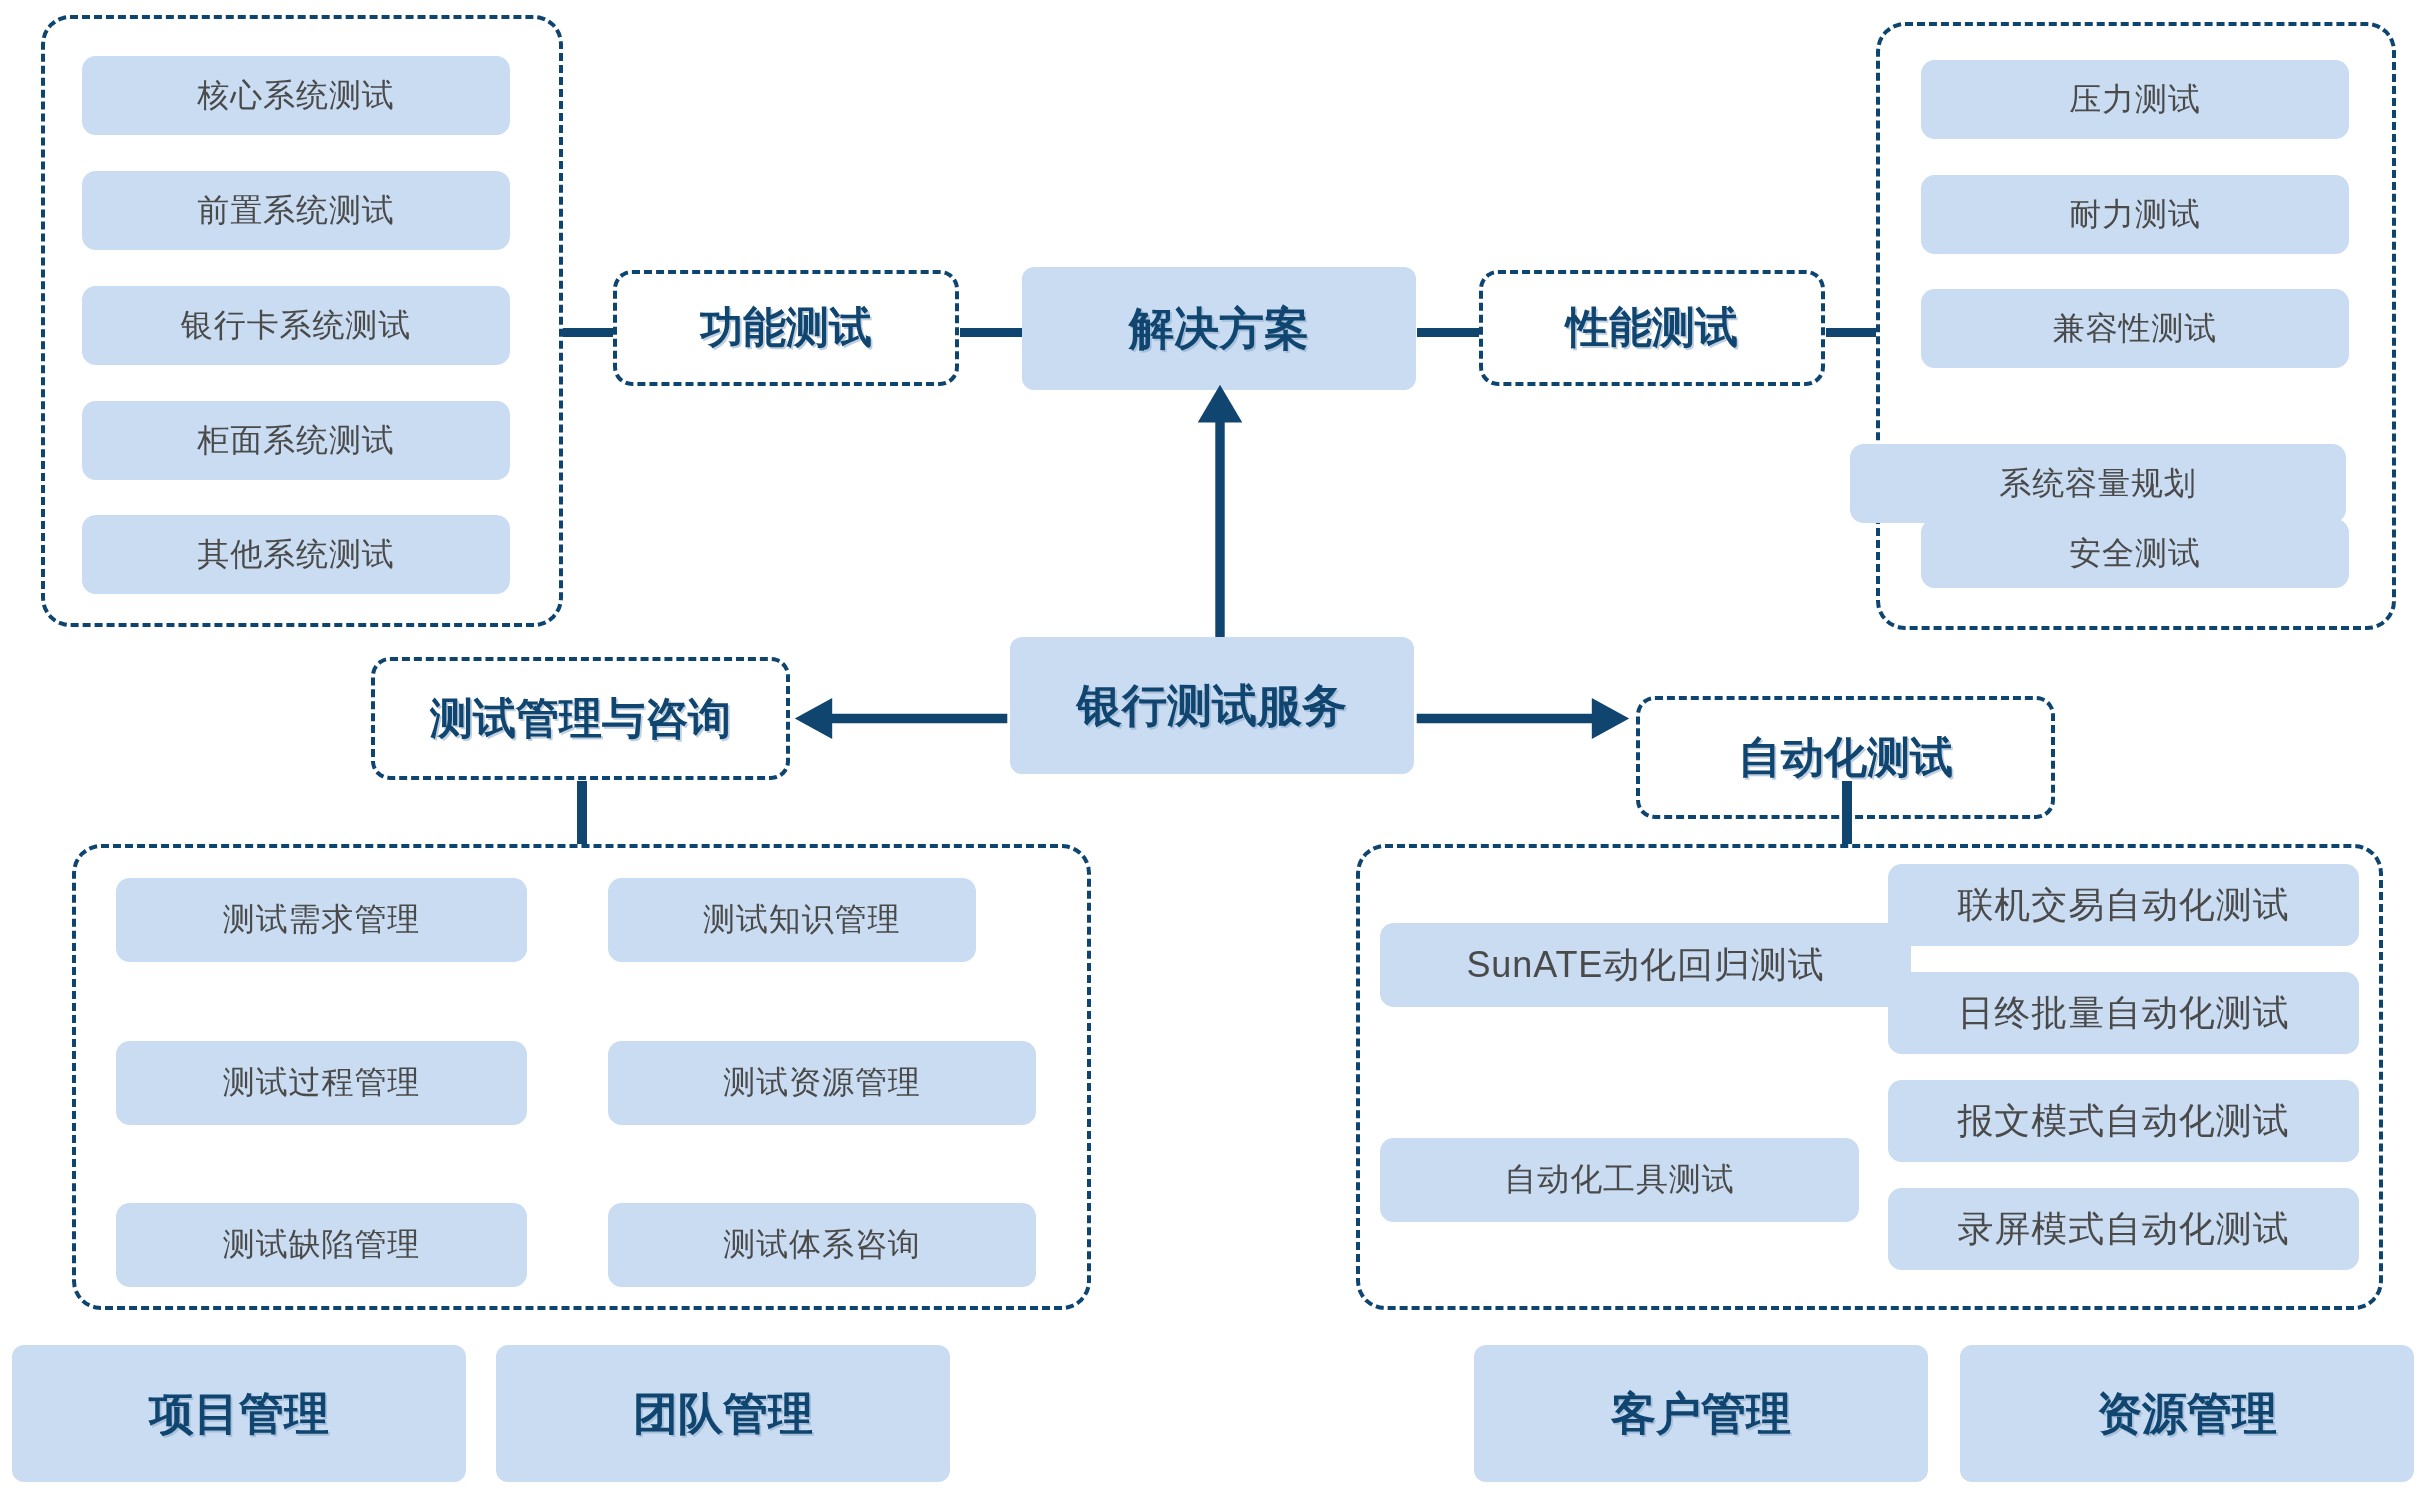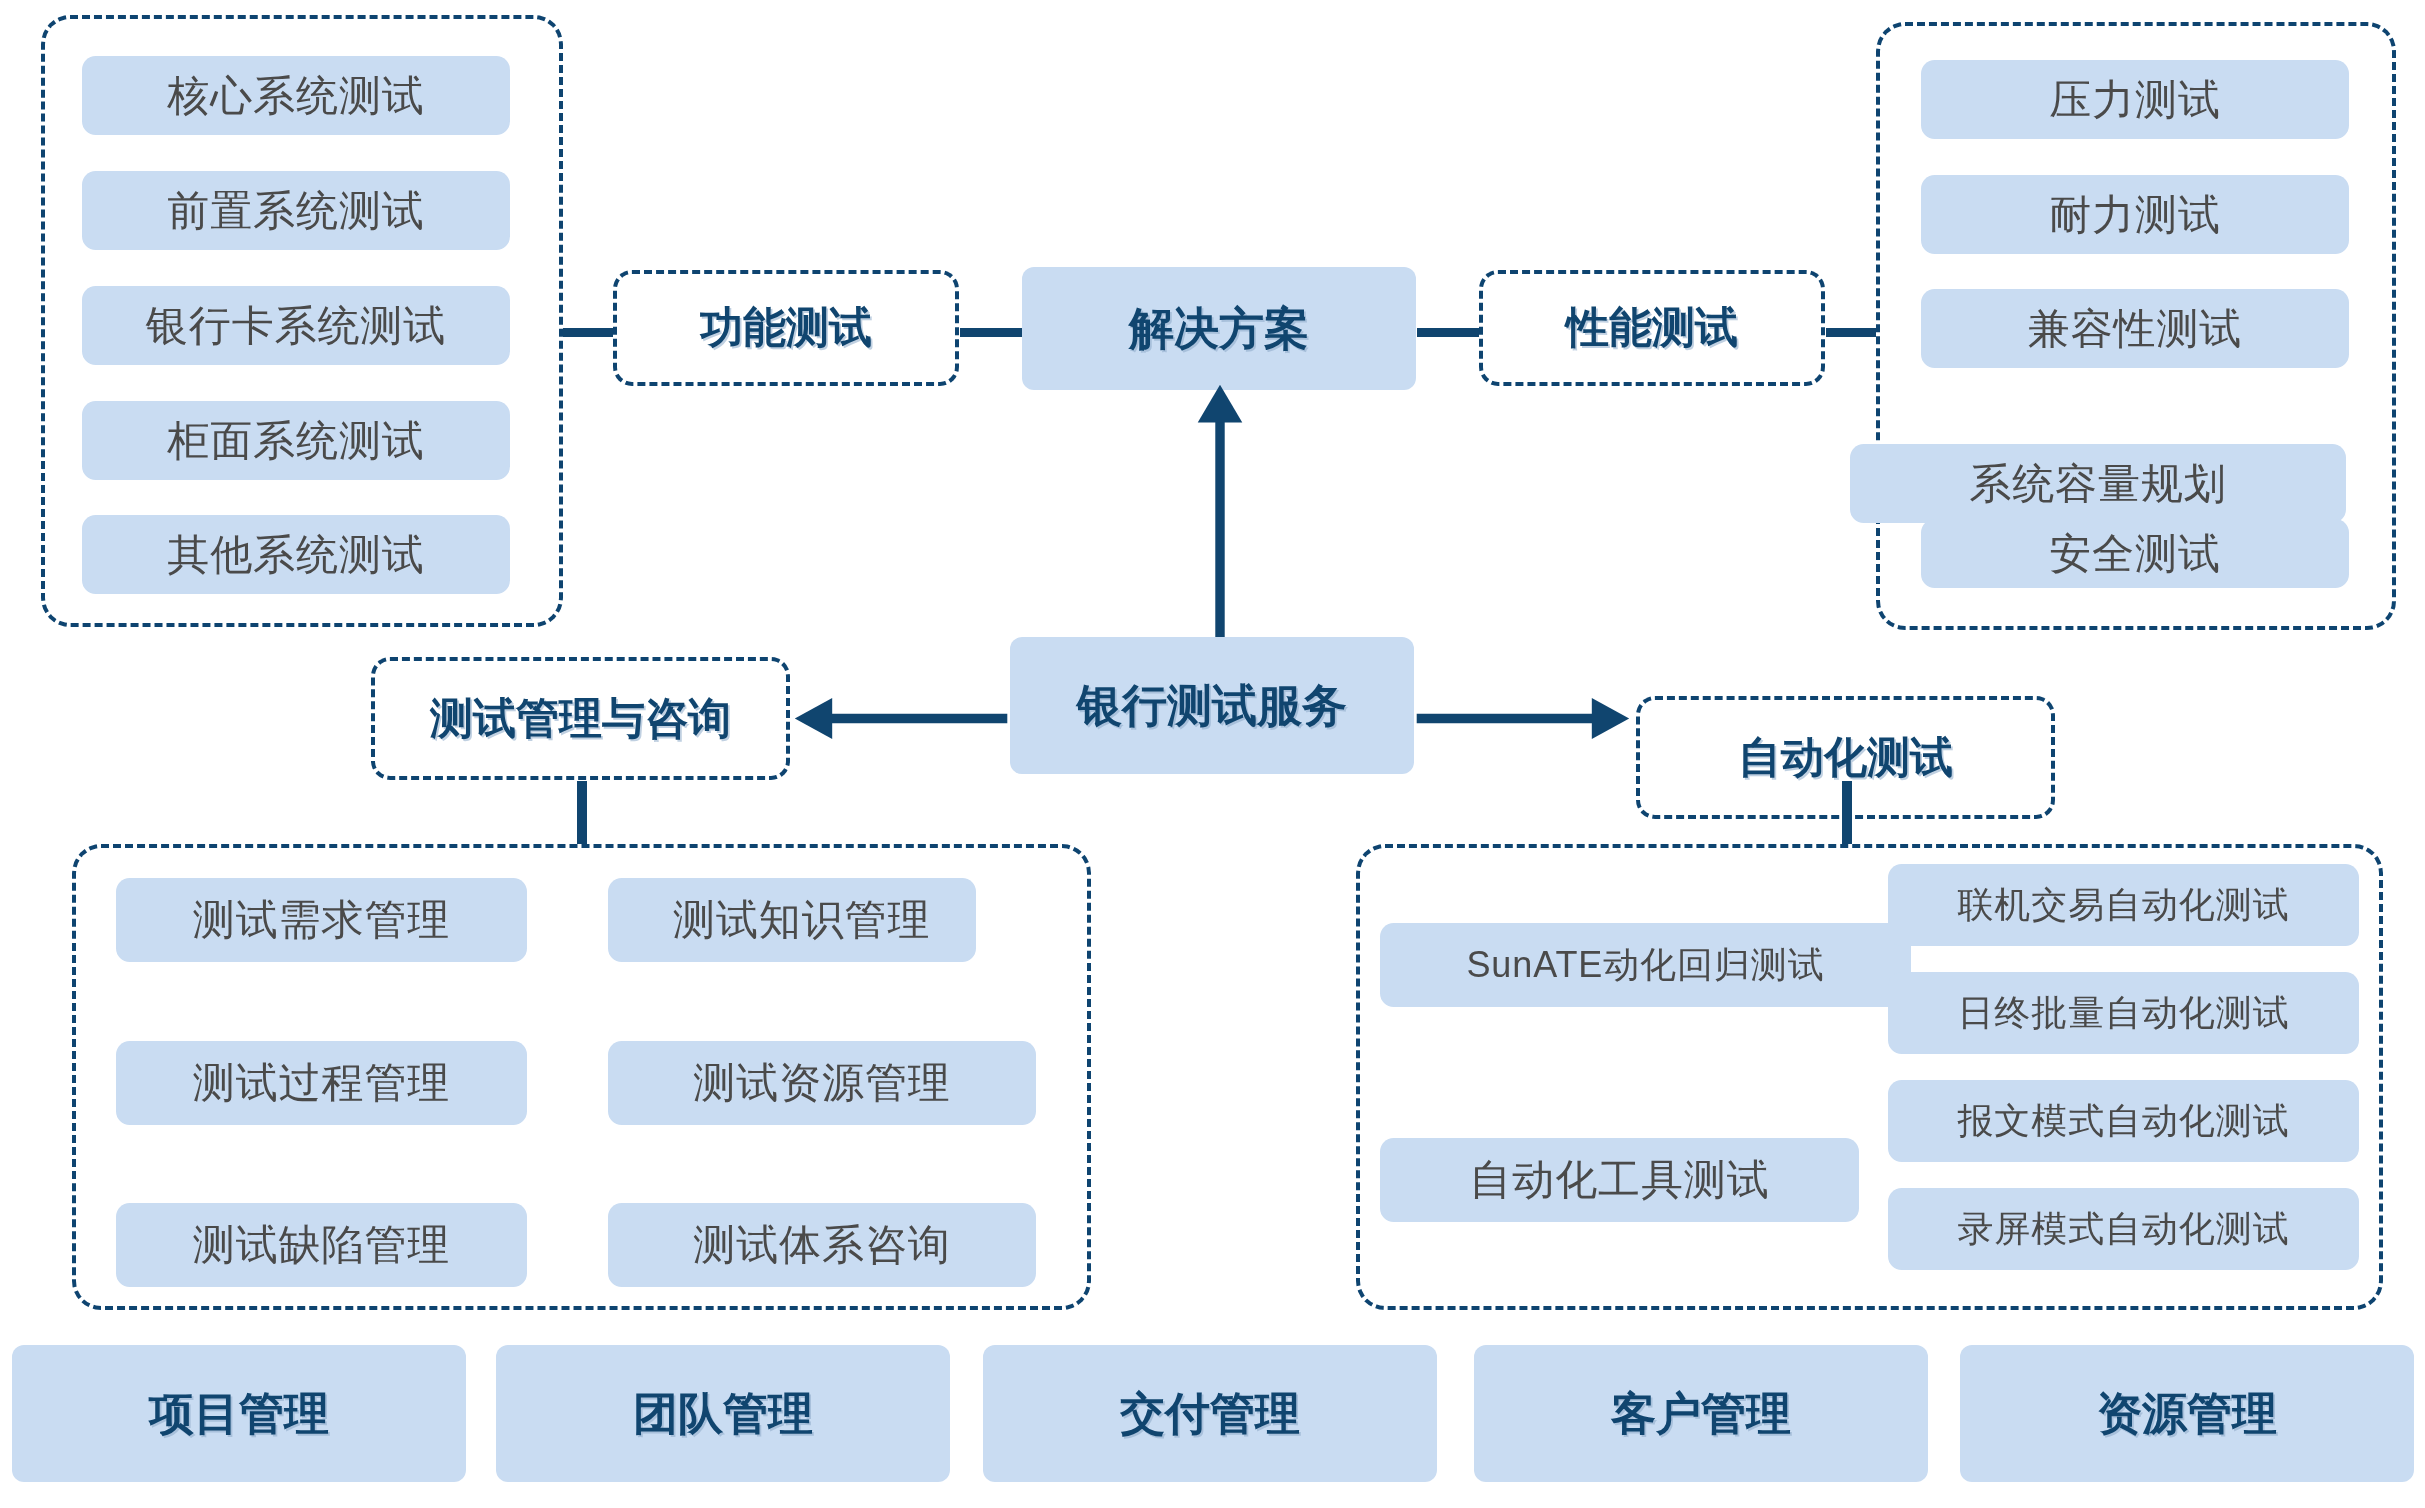--- a/index.html
+++ b/index.html
@@ -20,21 +20,21 @@
 
   
   .pill {
     position: absolute;
     background: #c9dcf2;
     border-radius: 13.7px;
     display: flex;
     align-items: center;
     justify-content: center;
     color: #4a4a4a;
-    font-size: 42px;
+    font-size: 32px;
     font-weight: 400;
     letter-spacing: 0.9px;
     box-sizing: border-box;
     padding: 0 8.6px;
     white-space: nowrap;
   }
 
   .dashgroup {
     position: absolute;
     border: 4.3px dashed #0e4470;
@@ -176,18 +176,17 @@
   <div class="pill" style="left:1380px; top:923px; width:531px; height:84px; font-size:36px;">SunATE动化回归测试</div>
   <div class="pill" style="left:1380px; top:1138px; width:479px; height:84px;">自动化工具测试</div>
 
   <div class="pill" style="left:1888px; top:864px; width:471px; height:82px; font-size:36px;">联机交易自动化测试</div>
   <div class="pill" style="left:1888px; top:972px; width:471px; height:82px; font-size:36px;">日终批量自动化测试</div>
   <div class="pill" style="left:1888px; top:1080px; width:471px; height:82px; font-size:36px;">报文模式自动化测试</div>
   <div class="pill" style="left:1888px; top:1188px; width:471px; height:82px; font-size:36px;">录屏模式自动化测试</div>
 
   <div class="footbox" style="left:12px; top:1345px; width:454px; height:137px;">项目管理</div>
   <div class="footbox" style="left:496px; top:1345px; width:454px; height:137px;">团队管理</div>
-  <div class="footbox" style="left:983px; top:1345px; width:454px; height:137px;">交付管理</div>
   <div class="footbox" style="left:1474px; top:1345px; width:454px; height:137px;">客户管理</div>
   <div class="footbox" style="left:1960px; top:1345px; width:454px; height:137px;">资源管理</div>
 
 </div>
 
 
 </body></html>

